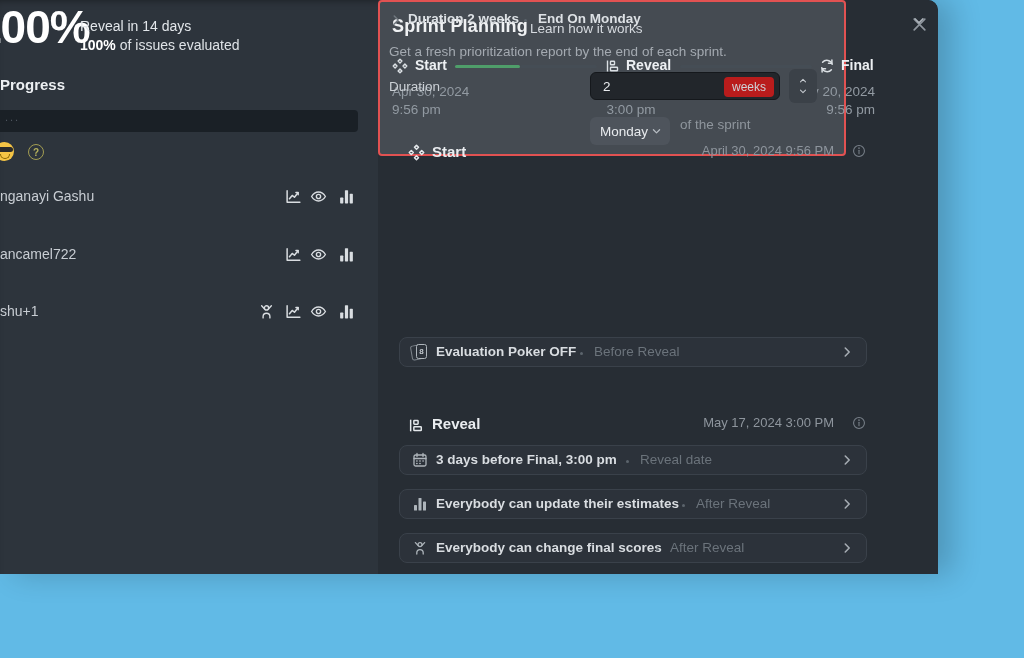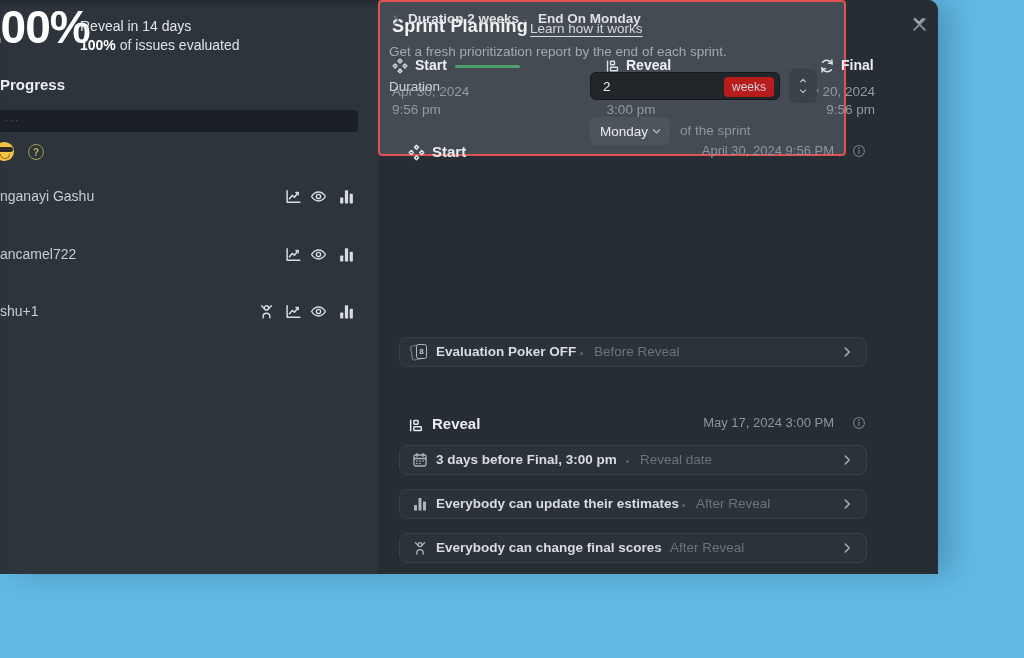--- a/index.html
+++ b/index.html
@@ -31,21 +31,21 @@
   .emoji-face:after{content:"";position:absolute;left:5px;bottom:2px;width:8px;height:4px;border:1.4px solid #8a6400;border-top:none;border-radius:0 0 8px 8px}
   .help-circle{left:28px;top:144px;width:16px;height:16px;border:1.4px solid #a39d52;border-radius:50%;
     color:#b5b05c;font-size:10px;font-weight:700;display:flex;align-items:center;justify-content:center}
   .user-row{position:absolute;left:0;width:360px;height:22px}
   .user-name{position:absolute;left:0;top:2px;font-size:14px;color:#c8cdd3}
   .row-icon{position:absolute;top:2px;color:#d9dde1}
 
   
   .modal{position:absolute;left:378px;top:0;width:560px;height:574px;background:var(--modal-bg);border-top-right-radius:10px}
   .modal-title{left:14px;top:16px;font-size:18px;font-weight:700;color:#f0f2f4;letter-spacing:.2px}
-  .learn-link{left:152px;top:21px;font-size:13.5px;color:#d6dadf;text-decoration:underline;text-underline-offset:3px;cursor:pointer}
+  .learn-link{left:152px;top:21px;font-size:13.5px;color:#d6dadf;text-underline-offset:3px;cursor:pointer}
   .close-btn{left:530px;top:13px;width:22px;height:22px;color:#8f969e;cursor:pointer;display:flex;align-items:center;justify-content:center}
 
   
   .tl-icon{top:58px;color:#dbe0e4}
   .tl-label{top:57px;font-size:14px;font-weight:700;color:#edf0f3}
   .tl-line{top:65px;height:3px;border-radius:2px}
   .tl-dates{top:83px;font-size:13.5px;line-height:18px;color:#929aa2}
 
   
   .sec-icon{color:#e4e8eb}
@@ -67,21 +67,21 @@
     border-radius:6px;border:1px solid #15181c}
   .dur-input .val{position:absolute;left:12px;top:6px;font-size:13.5px;color:#e8ebee}
   .unit-tag{position:absolute;right:5px;top:4px;height:20px;padding:0 8px;background:#b91c1c;border-radius:4px;
     font-size:12px;color:#ced3d8;line-height:20px}
   .stepper{position:absolute;left:411px;top:69px;width:28px;height:34px;background:#3b4148;border-radius:6px;
     display:flex;flex-direction:column;align-items:center;justify-content:center;gap:2px;color:#c6cbd0;cursor:pointer}
   .day-select{position:absolute;left:212px;top:117px;width:80px;height:28px;background:#4e545c;border-radius:6px;
     display:flex;align-items:center;justify-content:space-between;padding:0 8px 0 10px;cursor:pointer}
   .day-select .day{font-size:13.5px;color:#e8ebee}
   .day-select .chev{color:#b7bdc3}
-  .meeting-suffix{position:absolute;left:302px;top:123px;font-size:13.5px;color:#8f969d}
+  .meeting-suffix{position:absolute;left:302px;top:117px;font-size:13.5px;color:#8f969d}
 
   
   .setting-row{position:absolute;left:21px;width:468px;height:30px;background:var(--row-bg);
     border:1px solid var(--row-border);border-radius:8px;cursor:pointer}
   .setting-row .s-icon{position:absolute;left:12px;top:6px;color:#aeb5bb}
   .setting-row .s-primary{position:absolute;left:36px;top:6px;font-size:13.5px;font-weight:600;color:#d9dde1;white-space:nowrap}
   .setting-row .s-secondary{position:absolute;top:6px;font-size:13.5px;color:var(--text-dimmer);white-space:nowrap}
   .setting-row .s-chev{position:absolute;right:12px;top:7px;color:#a7adb4}
   .dot-sep{display:inline-block;width:3px;height:3px;border-radius:50%;background:#5c646c;vertical-align:middle}
   .s-dot{position:absolute;top:14px}

